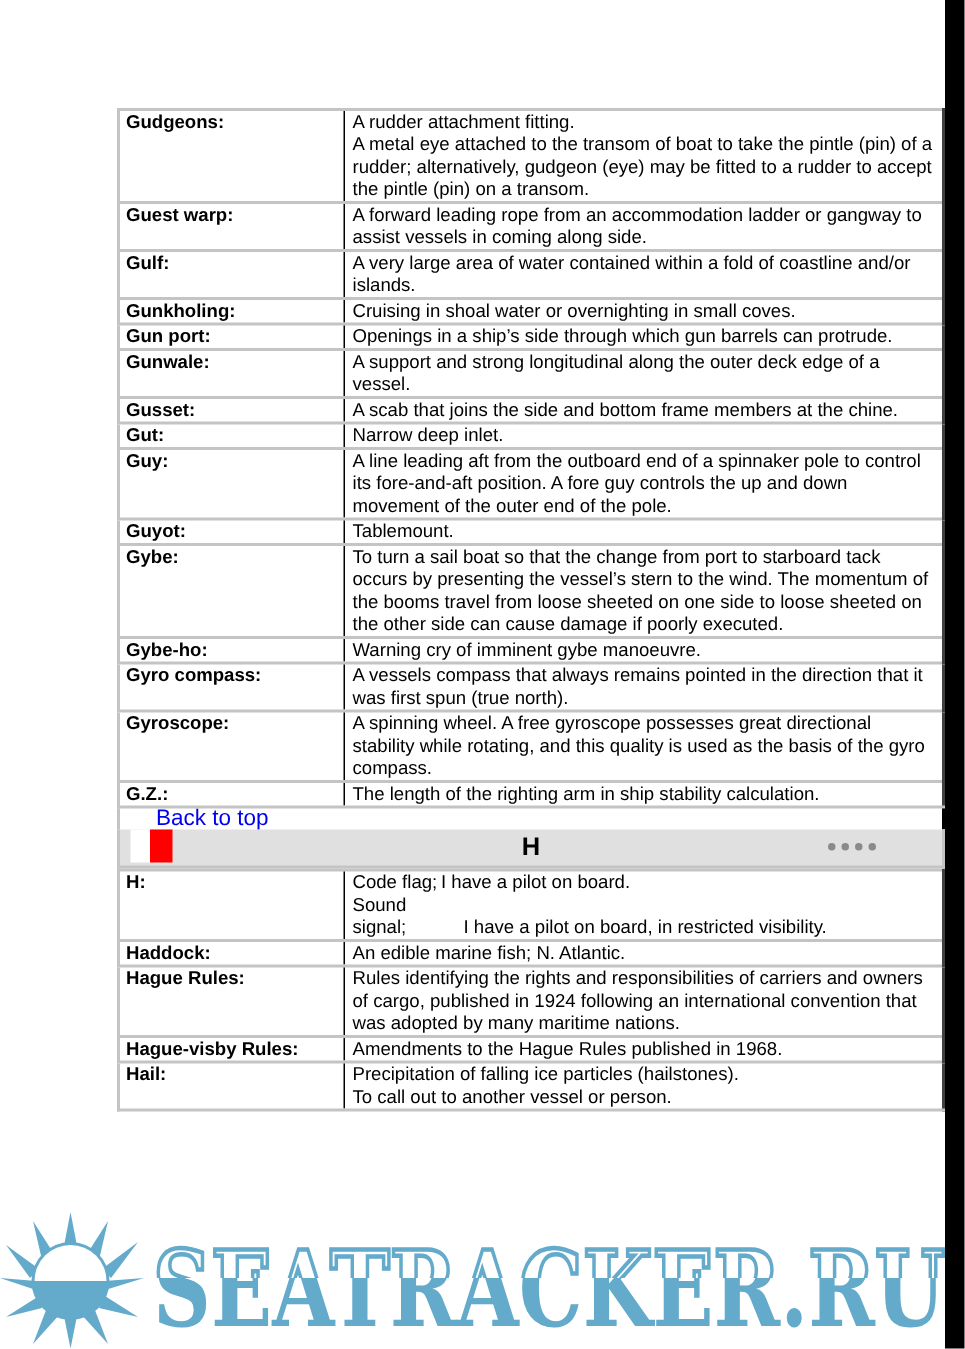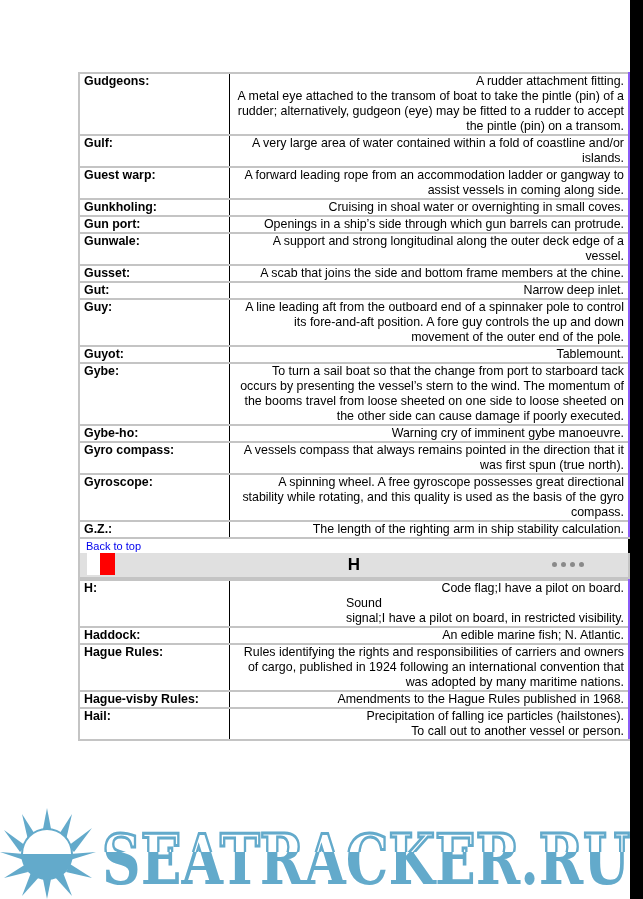--- a/index.html
+++ b/index.html
@@ -21,27 +21,27 @@
   }
   table.gloss td {
     vertical-align:top; padding:0 4px 0 4px;
     border-top:2px solid #c4c4c4;
   }
   table.gloss tr:first-child td { border-top:2px solid #c4c4c4; }
   table.gloss td.term {
     width:141px; font-weight:bold; border-left:2px solid #c4c4c4;
     border-right:1.5px solid #000;
   }
-  table.gloss td.def { border-right:2px solid #8b5cf6; padding-left:5px;text-align:right; }
+  table.gloss td.def { border-right:2px solid #404040; padding-left:5px; }
   table.gloss tr:last-child td { border-bottom:2px solid #c4c4c4; }
   .def-line { display:block; }
   .tabbed { display:inline-block; width:59px; }
   .back-to-top {
-    display:block; color:#0000ee; font-size:11px; line-height:14px;
-    text-decoration:none; padding-left:6px; border-left:2px solid #c4c4c4; border-right:2px solid #000000;
+    display:block; color:#0000ee; font-size:15px; line-height:14px;
+    text-decoration:none; padding-left:24px; border-left:2px solid #c4c4c4; border-right:2px solid #000000;
     cursor:pointer;
   }
   .letter-bar {
     position:relative; height:24px; background:#e0e0e0;
     border-left:2px solid #c4c4c4; border-right:2px solid #c4c4c4;
     border-bottom:2px solid #c4c4c4;
   }
   .flag {
     position:absolute; left:7px; top:0; width:28px; height:22px; display:flex;
   }
@@ -68,29 +68,29 @@
   <table class="gloss">
     <tbody id="g-body">
         <tr>
           <td class="term">Gudgeons:</td>
           <td class="def">
             <span class="def-line">A rudder attachment fitting.</span>
             <span class="def-line">A metal eye attached to the transom of boat to take the pintle (pin) of a rudder; alternatively, gudgeon (eye) may be fitted to a rudder to accept the pintle (pin) on a transom.</span>
           </td>
         </tr>
         <tr>
+          <td class="term">Guest warp:</td>
+          <td class="def">
+            <span class="def-line">A forward leading rope from an accommodation ladder or gangway to assist vessels in coming along side.</span>
+          </td>
+        </tr>
+        <tr>
           <td class="term">Gulf:</td>
           <td class="def">
             <span class="def-line">A very large area of water contained within a fold of coastline and/or islands.</span>
-          </td>
-        </tr>
-        <tr>
-          <td class="term">Guest warp:</td>
-          <td class="def">
-            <span class="def-line">A forward leading rope from an accommodation ladder or gangway to assist vessels in coming along side.</span>
           </td>
         </tr>
         <tr>
           <td class="term">Gunkholing:</td>
           <td class="def">
             <span class="def-line">Cruising in shoal water or overnighting in small coves.</span>
           </td>
         </tr>
         <tr>
           <td class="term">Gun port:</td>

